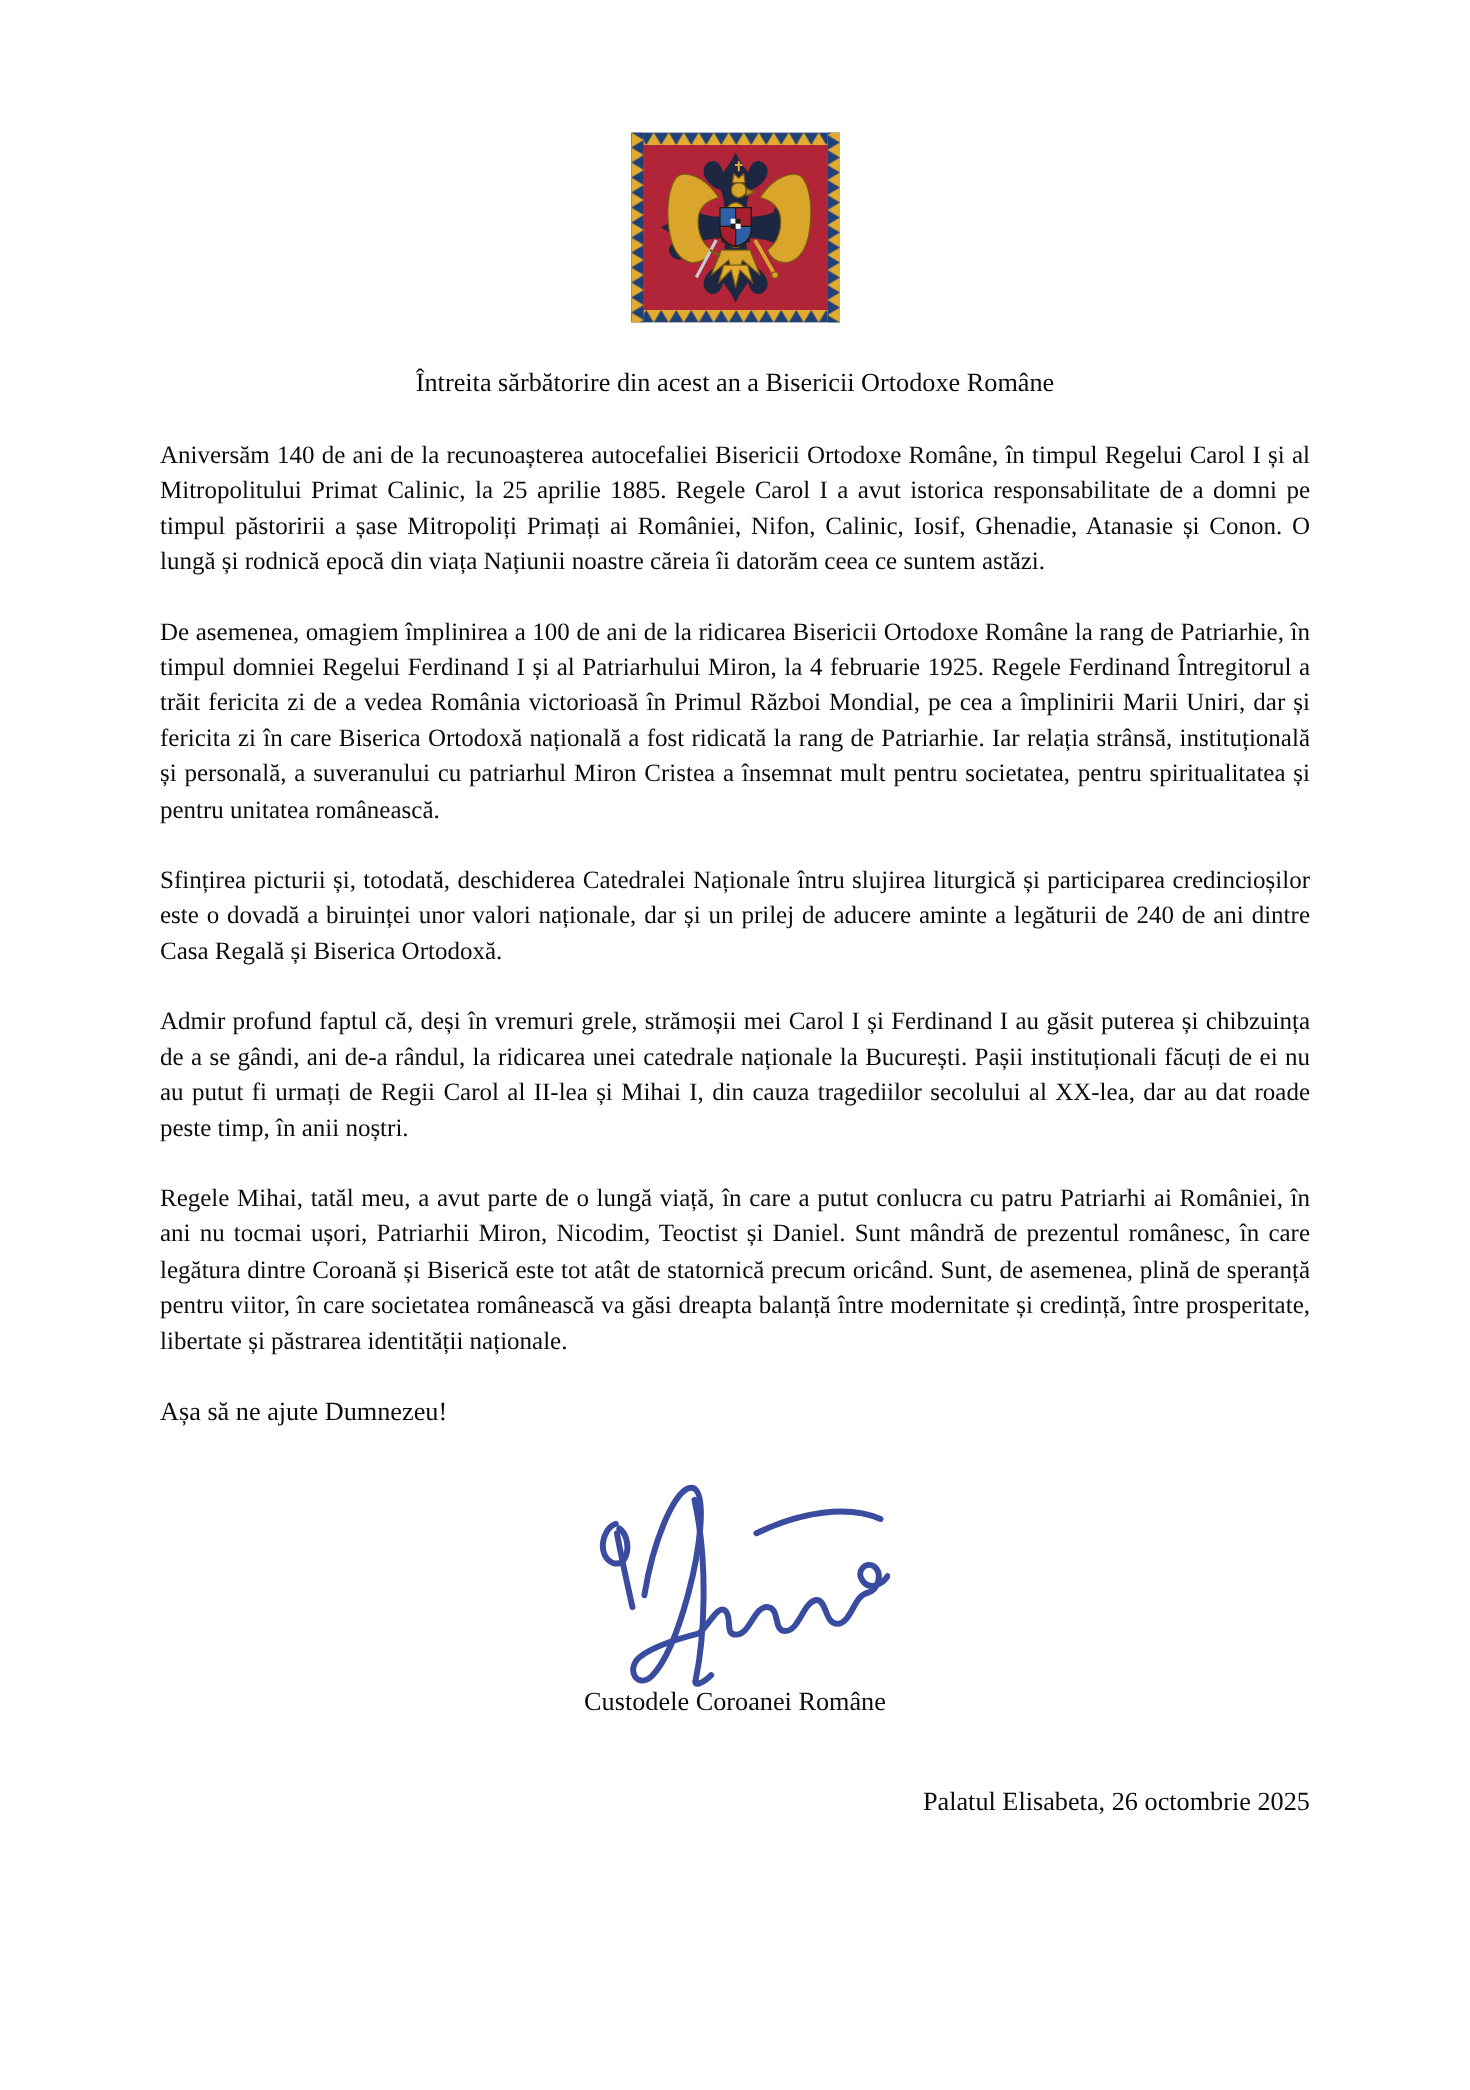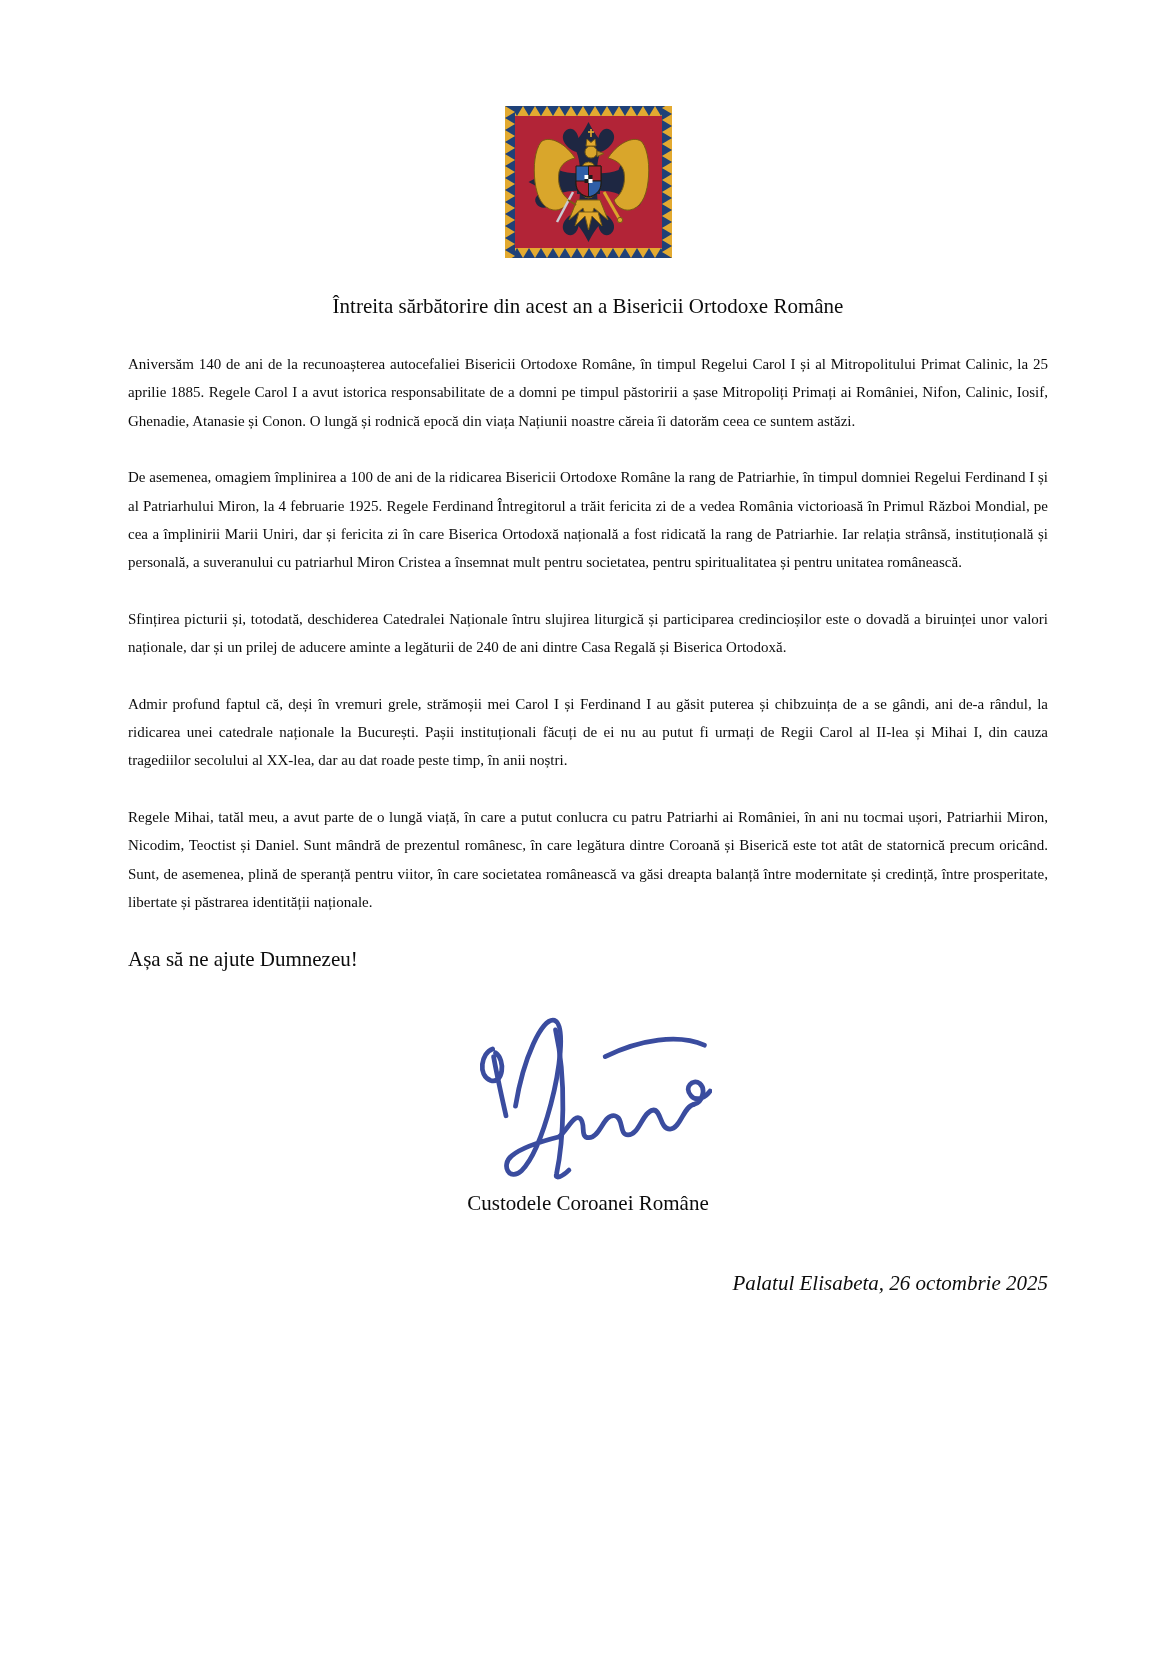--- a/index.html
+++ b/index.html
@@ -22,48 +22,47 @@
   }
   .flag-wrap svg{display:inline-block;}
   .doc-title{
     text-align:center;
     font-size:21px;
     line-height:28px;
     font-weight:normal;
     margin:0 0 30px 0;
   }
   .para{
-    font-size:15px;
+    font-size:20px;
     line-height:28.4px;
     text-align:justify;
     margin:16px 0 28px 0;
   }
   .closing{
     font-size:21px;
     line-height:28.4px;
     text-align:left;
     margin:0 0 4px 0;
   }
   .signature-wrap{
     text-align:center;
     margin-top:26px;
     height:168px;
   }
   .signer-title{
     text-align:center;
     font-size:21px;
     line-height:28px;
-    margin-top:22px;
+    margin-top:10px;
   }
   .place-date{
     text-align:right;
     font-size:21px;
     line-height:28px;
     margin-top:52px;
-    font-style:italic;
   }
 </style>
 </head>
 <body>
 
 <div class="page">
 
   <div class="flag-wrap">
     <svg width="167" height="152" viewBox="0 0 167 152">
       <defs>

